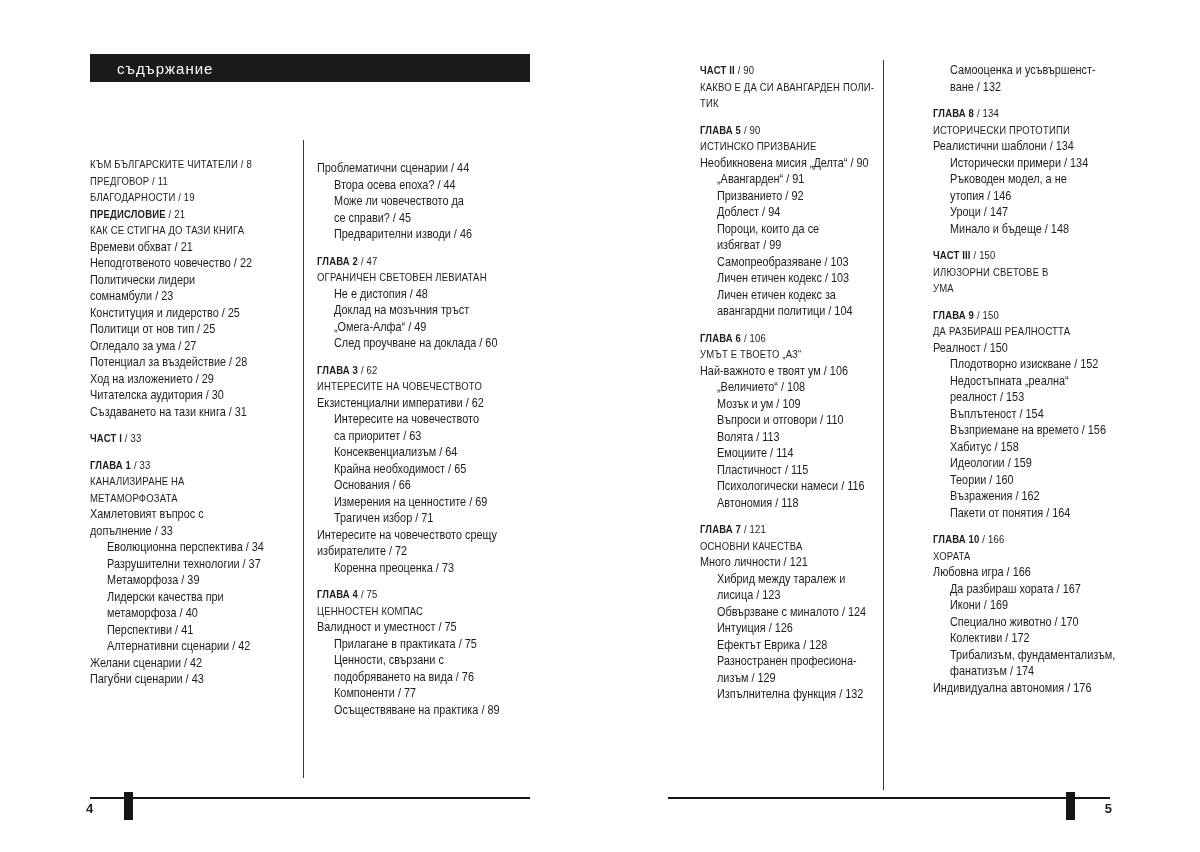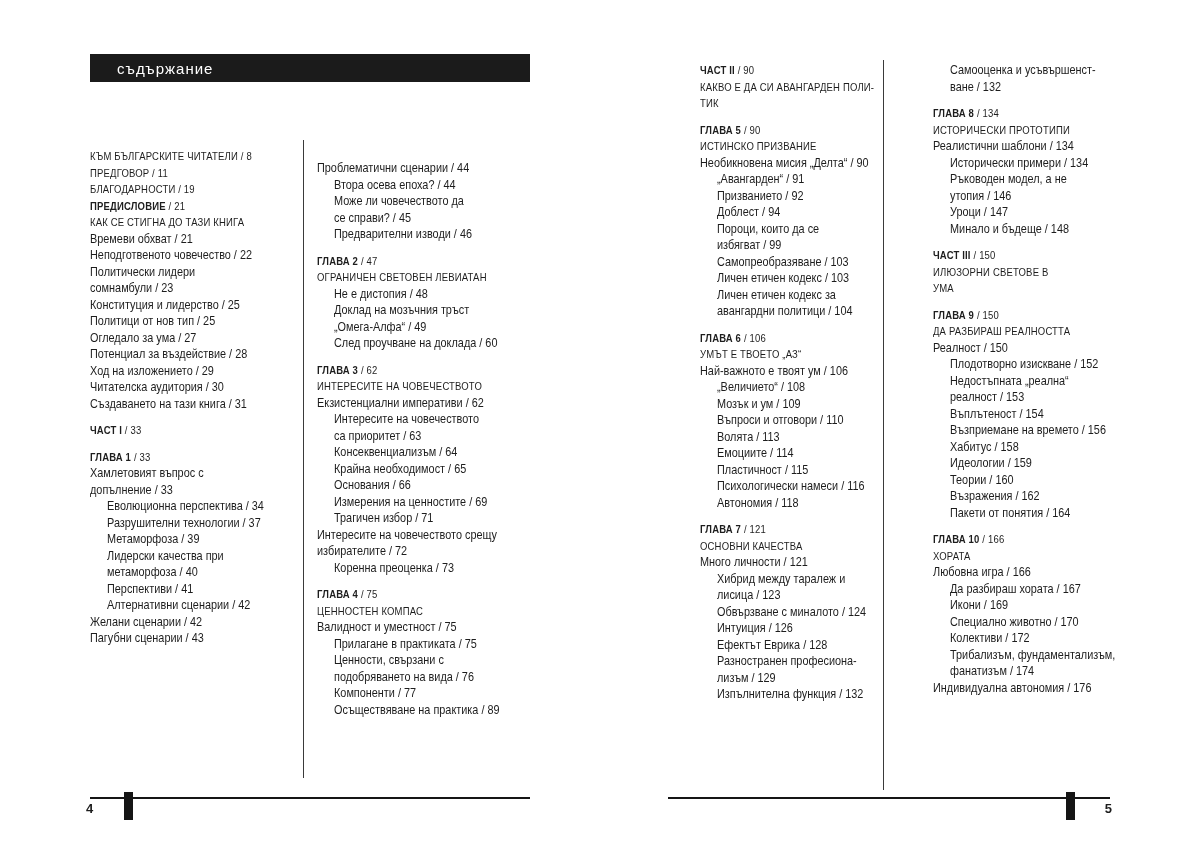--- a/index.html
+++ b/index.html
@@ -9,21 +9,21 @@
     font-family:"Liberation Sans","DejaVu Sans",sans-serif;
     overflow:hidden;
   }
   .header-bar{
     position:absolute;left:90px;top:54px;width:440px;height:28px;
     background:#1b1b1b;color:#ffffff;
     display:flex;align-items:center;box-sizing:border-box;padding-left:27px;
     font-size:15px;letter-spacing:1px;
   }
   .col{position:absolute;}
-  #col1{left:90px;top:148px;width:214px;}
+  #col1{left:90px;top:156px;width:214px;}
   #col2{left:317px;top:160px;width:214px;}
   #col3{left:672px;top:62px;width:211px;margin-left:28px;}
   #col4{left:902px;top:62px;width:208px;margin-left:31px;}
   .divider{position:absolute;width:1px;background:#3a3a3a;}
   #divider-left{left:303px;top:140px;height:638px;}
   #divider-right{left:883px;top:60px;height:730px;}
   .entry{font-size:12.8px;}
   .entry.caps,.entry.boldcaps{font-size:11.2px;letter-spacing:0.2px;}
   .entry.ind{padding-left:17px;}
   .entry.gap{margin-top:10px;}
@@ -93,20 +93,24 @@
     </div>
     <div class="entry">
       <div class="line"><span class="sx">Създаването на тази книга / 31</span></div>
     </div>
     <div class="entry boldcaps gap">
       <div class="line"><span class="sx"><b>ЧАСТ I</b> / 33</span></div>
     </div>
     <div class="entry boldcaps gap">
       <div class="line"><span class="sx"><b>ГЛАВА 1</b> / 33</span></div>
     </div>
+    <div class="entry caps">
+      <div class="line"><span class="sx">КАНАЛИЗИРАНЕ НА</span></div>
+      <div class="line"><span class="sx">МЕТАМОРФОЗАТА</span></div>
+    </div>
     <div class="entry">
       <div class="line"><span class="sx">Хамлетовият въпрос с</span></div>
       <div class="line"><span class="sx">допълнение / 33</span></div>
     </div>
     <div class="entry ind">
       <div class="line"><span class="sx">Еволюционна перспектива / 34</span></div>
     </div>
     <div class="entry ind">
       <div class="line"><span class="sx">Разрушителни технологии / 37</span></div>
     </div>

